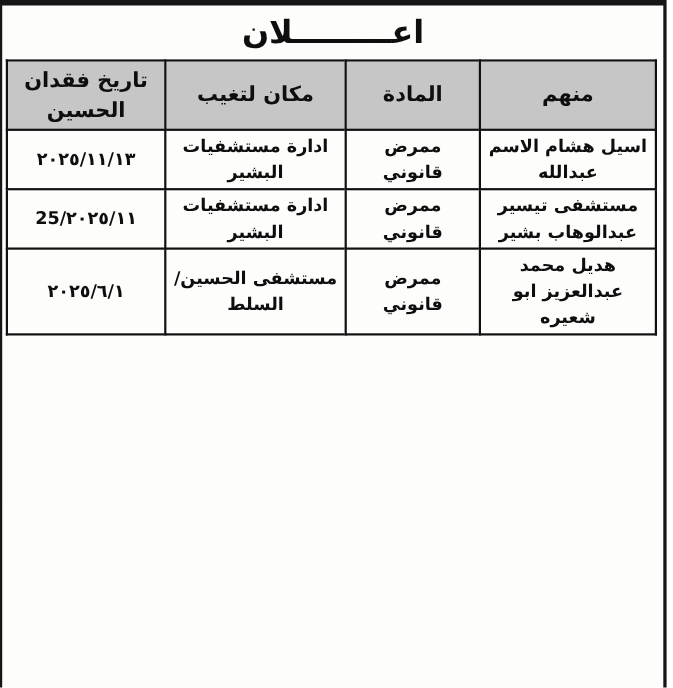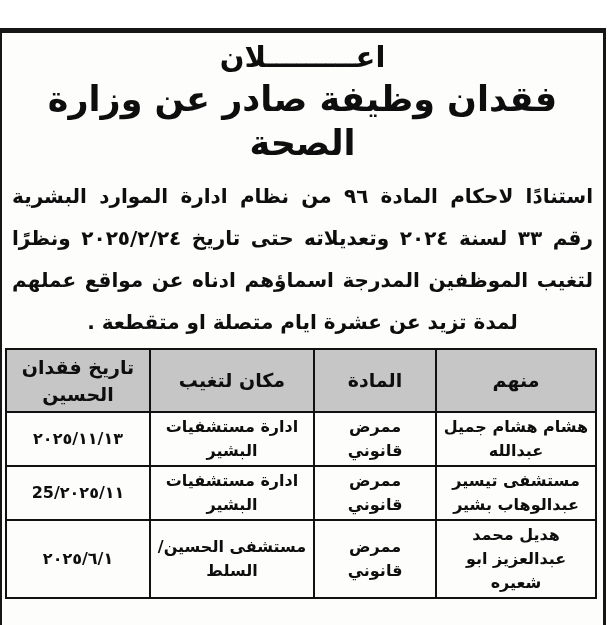--- a/index.html
+++ b/index.html
@@ -15,21 +15,20 @@
     overflow:hidden;
     background:#ffffff;
     font-family:"DejaVu Sans",sans-serif;
     color:var(--text);
   }
   .page{
     position:relative;
     width:612px;height:537px;
     background:#ffffff;
     direction:rtl;
-    margin-top:28px;
   }
   .sheet{
     position:absolute;
     top:0;left:0;
     width:606px;height:632px; 
     border:3px solid var(--frame-border);
     border-top-width:5px;
     border-left-width:2px;
     background:var(--page-bg);
     padding:2px 6px 0 6px;
@@ -107,43 +106,41 @@
   td.cell-date{font-size:15px;}
 </style>
 </head>
 <body>
 
 <div class="page">
   <div class="sheet">
 
     <div class="title">اعـــــــــلان</div>
 
-    <div class="subtitle">فقدان وظيفة صادر عن وزارة الصحة</div>
 
-    <p class="body-text">استنادًا لاحكام المادة ٩٦ من نظام ادارة الموارد البشرية رقم ٣٣ لسنة ٢٠٢٤ وتعديلاته حتى تاريخ ٢٠٢٥/٢/٢٤ ونظرًا لتغيب الموظفين المدرجة اسماؤهم ادناه عن مواقع عملهم لمدة تزيد عن عشرة ايام متصلة او متقطعة .</p>
 
 
     <table class="loss-table">
       <colgroup>
         <col class="col-name">
         <col class="col-job">
         <col class="col-workplace">
         <col class="col-date">
       </colgroup>
       <thead>
         <tr>
           <th>منهم</th>
           <th>المادة</th>
           <th>مكان لتغيب</th>
           <th>تاريخ فقدان الحسين</th>
         </tr>
       </thead>
       <tbody>
           <tr>
-            <td class="cell-name">هشام هشام جميل عبدالله</td>
+            <td class="cell-name">اسيل هشام الاسم عبدالله</td>
             <td class="cell-job">ممرض قانوني</td>
             <td class="cell-workplace">ادارة مستشفيات البشير</td>
             <td class="cell-date">٢٠٢٥/١١/١٣</td>
           </tr>
           <tr>
             <td class="cell-name">مستشفى تيسير عبدالوهاب بشير</td>
             <td class="cell-job">ممرض قانوني</td>
             <td class="cell-workplace">ادارة مستشفيات البشير</td>
             <td class="cell-date">٢٠٢٥/١١/25</td>
           </tr>

